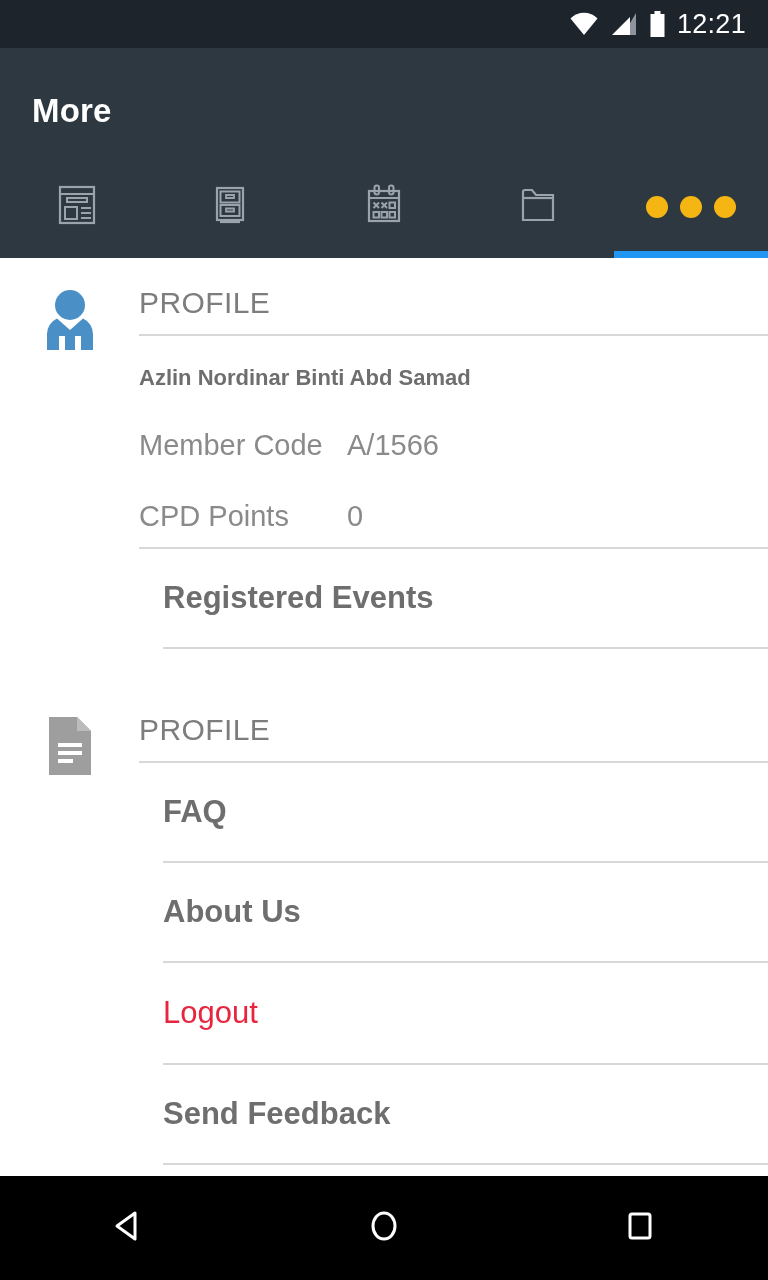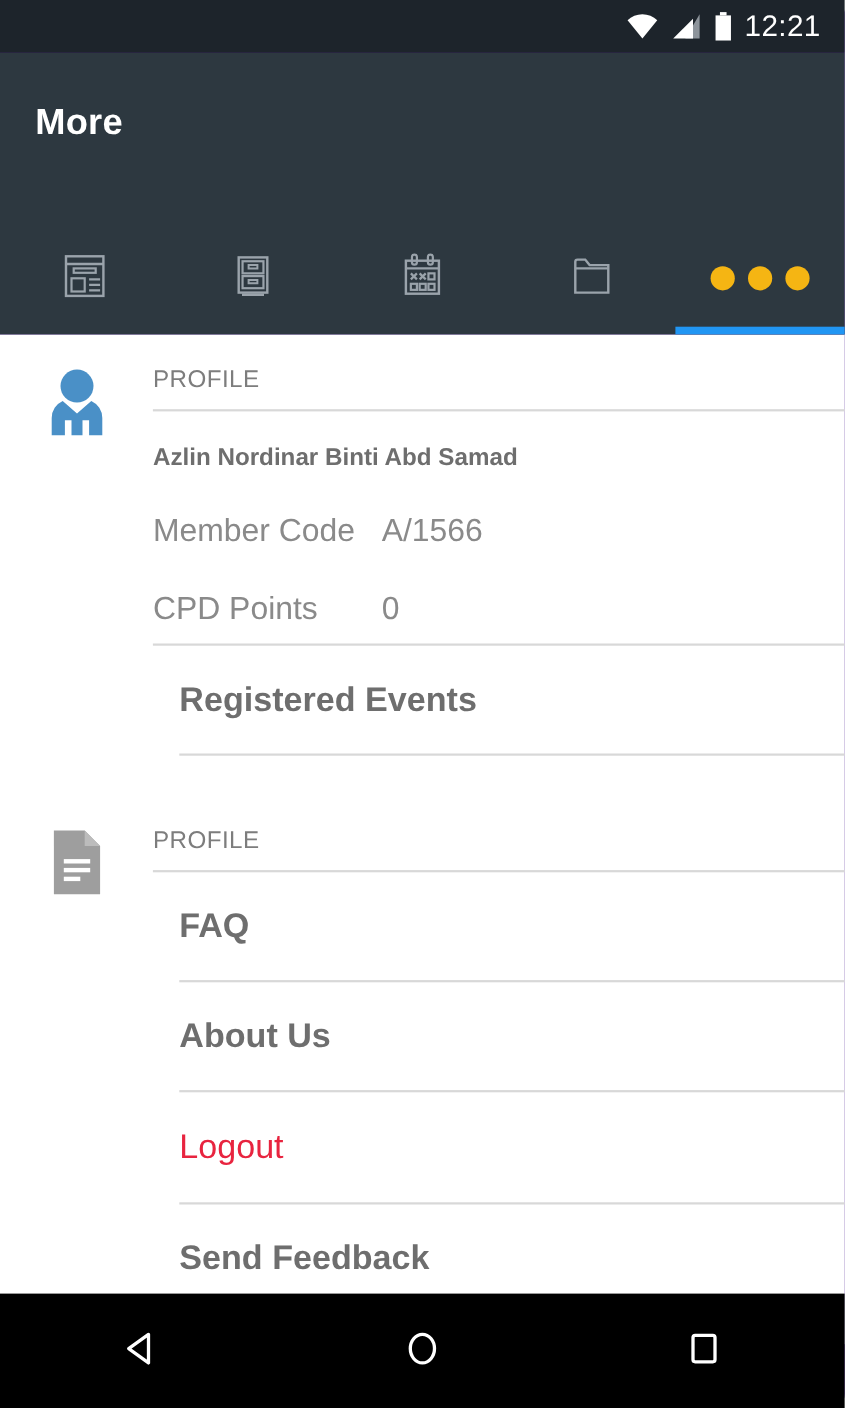--- a/index.html
+++ b/index.html
@@ -2,32 +2,32 @@
 <html><head>
 <meta charset="utf-8">
 <style>
   * { margin:0; padding:0; box-sizing:border-box; }
   html, body {
     width:768px; height:1280px;
     background:#ffffff;
     font-family:"Liberation Sans", sans-serif;
     overflow:hidden;
   }
-  #app { position:relative; width:768px; height:1280px; background:#4c1d95;border-radius:13px; }
+  #app { position:relative; width:768px; height:1280px; background:#0ea5e9;border-radius:13px; }
 
   
   .statusbar{
     height:48px; background:#1d242b; display:flex; align-items:center;
     justify-content:flex-end; padding-right:22px; gap:11px;
   }
   .st-icon{ display:flex; align-items:center; }
   .clock{ color:#ffffff; font-size:27px; font-weight:400; letter-spacing:0.3px; line-height:1; }
 
   
-  .appbar{ background:#2d3840; height:256px; position:relative; }
+  .appbar{ background:#2d3840; height:210px; position:relative; }
   .appbar-title{
     color:#ffffff; font-size:33px; font-weight:700;
     padding:44px 0 0 32px; letter-spacing:0.2px;
   }
   .tabs{
     position:absolute; left:0; right:0; bottom:0; height:102px;
     display:flex; align-items:center;
   }
   .tab{ flex:1; display:flex; align-items:center; justify-content:center; height:100%; position:relative; }
   .tab-indicator{
@@ -39,21 +39,21 @@
   
   .content{ background:#ffffff; height:918px; padding-top:8px; }
   .section{ display:flex; }
   .sec-icon{
     width:139px; flex:0 0 139px; display:flex; justify-content:center;
     padding-top:22px;
   }
   .sec-body{ flex:1; padding-right:0; }
 
   .sec-header{
-    font-size:22px; color:#7d7d7d; font-weight:400; letter-spacing:0.4px;
+    font-size:30px; color:#7d7d7d; font-weight:400; letter-spacing:0.4px;
     padding:20px 0 14px 0; border-bottom:2px solid #d8d8d8;
   }
   .row{
     border-bottom:2px solid #d8d8d8;
     display:flex; align-items:center;margin-left:24px;
   }
   .row-label{
     font-size:31px; color:#6e6e6e; font-weight:700; padding:31px 0 31px 0;
   }
   .name{

